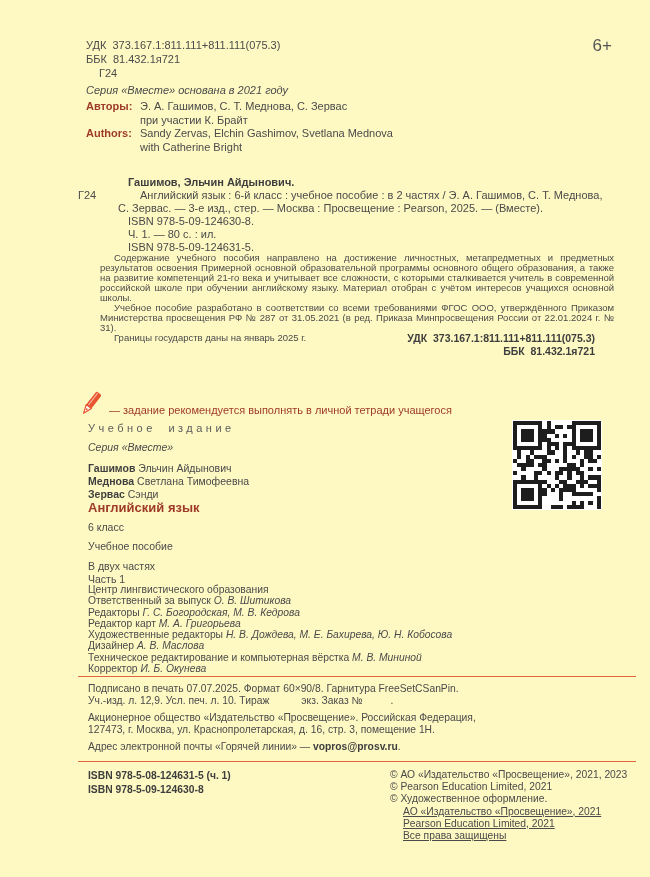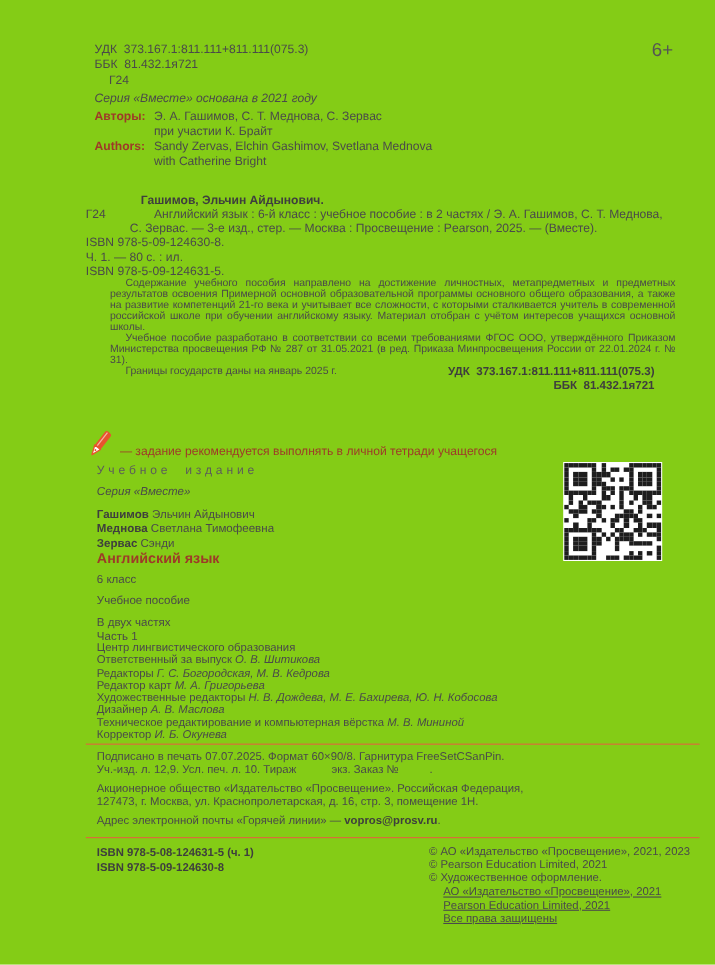--- a/index.html
+++ b/index.html
@@ -1,18 +1,18 @@
 <!DOCTYPE html>
 <html><head>
 <meta charset="utf-8">
 <style>
   html,body { margin:0; padding:0; background:#ffffff; }
   .page {
     position:relative; width:650px; height:877px; margin:0 auto;
-    background:#84cc16; overflow:hidden;
+    background:#fef9c3; overflow:hidden;
     font-family:"Liberation Sans","DejaVu Sans",sans-serif;
     color:#4a4a4a;
   }
   .abs { position:absolute; }
   .pre { white-space:pre; }
   .bold { font-weight:700; color:#3e3e3e; }
   .it { font-style:italic; }
 
   
   #top-codes { top:38px; left:86px; font-size:11px; line-height:14px; }
@@ -25,21 +25,21 @@
   .author-lbl { display:inline-block; width:54px; font-weight:700; color:#9e3a28; }
   .author-cont { padding-left:54px; }
 
   
   #bib-block { top:176px; left:78px; width:528px; font-size:11px; line-height:13px; }
   #bib-block .bib-heading { margin-left:50px; font-weight:700; color:#3e3e3e; }
   #bib-block .bib-row { position:relative; }
   #bib-block .bib-code { position:absolute; left:0; top:0; }
   #bib-block .l1 { margin-left:62px; }
   #bib-block .l2 { margin-left:40px; }
-  #bib-block .l3 { }
+  #bib-block .l3 { margin-left:50px; }
 
   #annotation { top:253px; left:100px; width:514px; font-size:9.5px; line-height:10px; }
   #annotation p { margin:0; text-indent:14px; text-align:justify; }
   #annotation p.last { text-align:left; }
 
   #udk-footer { top:332px; right:55px; text-align:right; font-size:10.5px; line-height:13px; font-weight:700; color:#3e3e3e; }
 
   
   #pencil-row { top:389px; left:78px; display:flex; align-items:center; gap:7px; }
   #pencil-row .note { font-size:11px; color:#9e3a28; padding-top:6px; }

